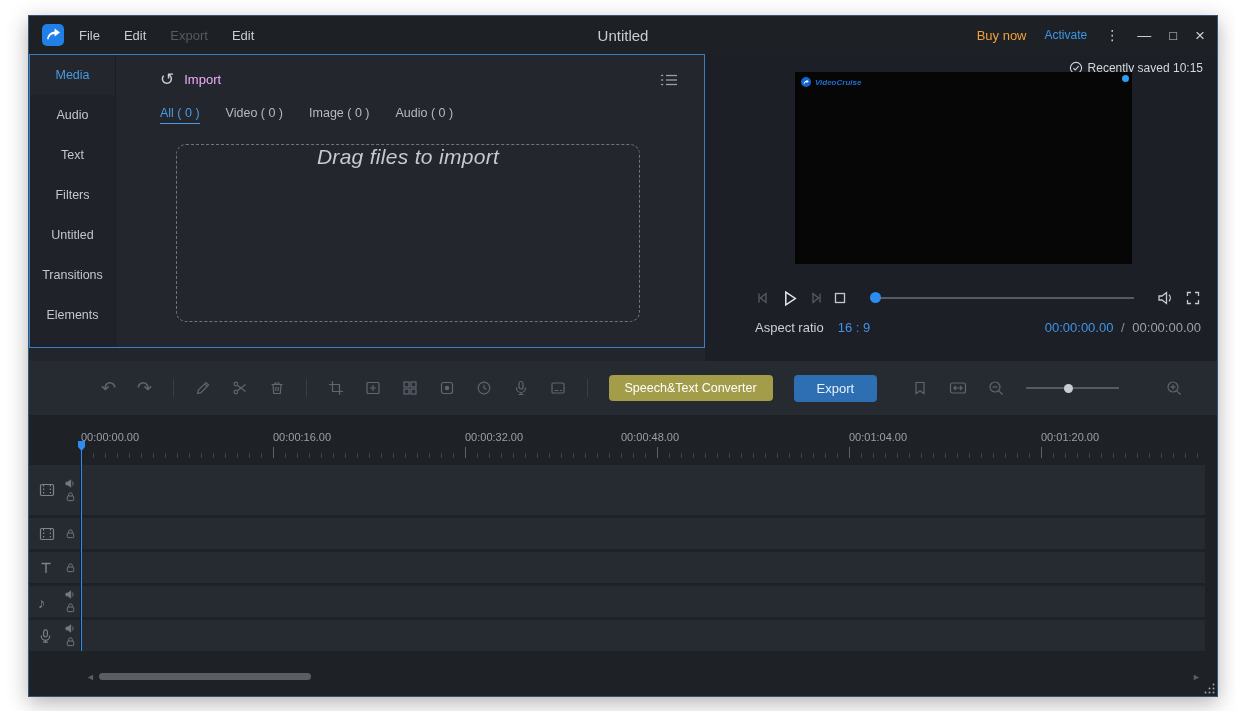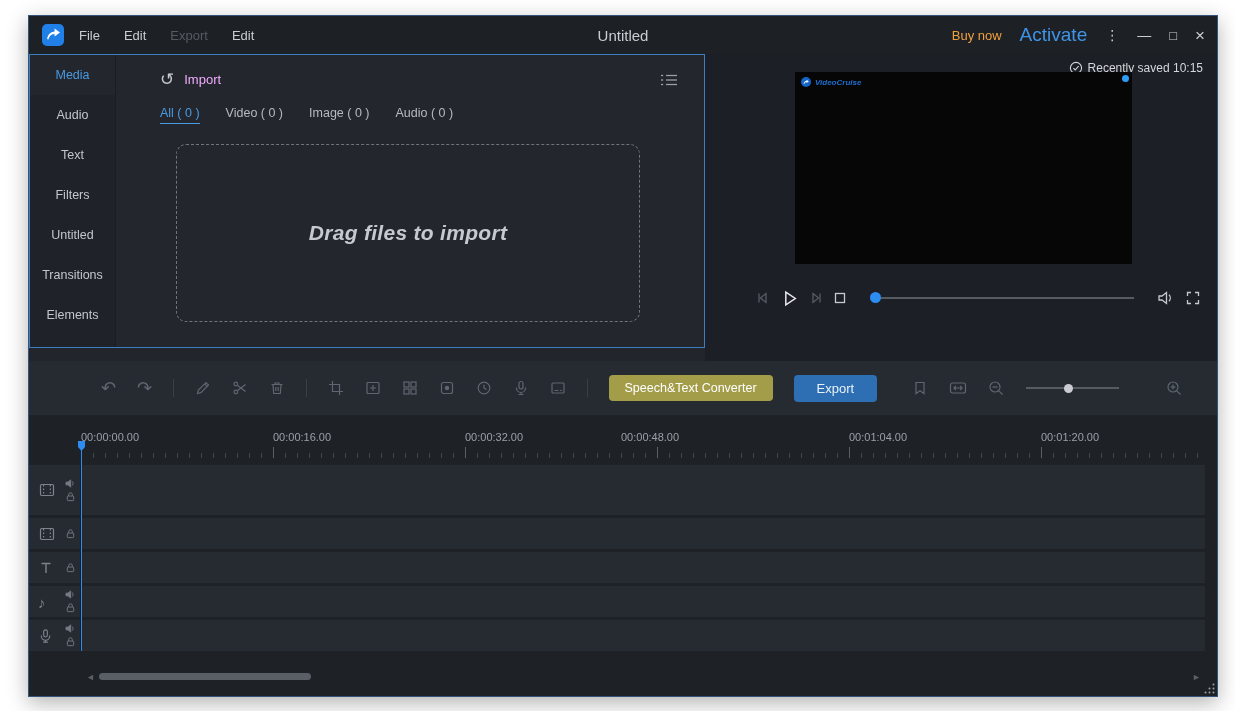--- a/index.html
+++ b/index.html
@@ -13,21 +13,21 @@
 
   
   .titlebar { height:38px; background:#1d2126; display:flex; align-items:center;
               padding:0 12px; position:relative; flex:0 0 auto; }
   .logo { width:24px; height:24px; margin-right:14px; }
   .menu-item { font-size:13px; color:#c9cdd3; margin-right:24px; cursor:default; }
   .menu-item.disabled { color:#565b62; }
   .win-title { position:absolute; left:50%; transform:translateX(-50%); font-size:15px; color:#c9cdd3; }
   .tb-right { margin-left:auto; display:flex; align-items:center; gap:18px; }
   .buy-now { color:#f0a03c; font-size:13px; }
-  .activate { color:#3f94e8; font-size:19px; }
+  .activate { color:#3f94e8; font-size:12px; }
   .tb-glyph { color:#c9cdd3; font-size:14px; line-height:1; }
   .tb-glyph.max { font-size:13px; }
   .tb-glyph.close { font-size:17px; }
 
   
   .top-section { height:307px; display:flex; flex:0 0 auto; }
   .media-section { width:676px; height:294px; border:1px solid #3c7ec0; display:flex; background:#23262c; }
   .tabs-col { width:86px; background:#1f2228; border-right:1px solid #1a1d22; }
   .side-tab { height:40px; display:flex; align-items:center; justify-content:center;
               font-size:12.5px; color:#c3c7cd; cursor:default; }
@@ -35,21 +35,21 @@
   .media-content { flex:1; padding:16px 26px 0 44px; }
   .media-head { display:flex; align-items:center; }
   .import-glyph { font-size:17px; color:#c9cdd3; margin-right:10px; line-height:1; }
   .import-label { font-size:13px; color:#f0abfc; }
   .listview { margin-left:auto; color:#9aa0a8; }
   .filter-tabs { display:flex; gap:26px; margin-top:18px; font-size:12.5px; }
   .ftab { color:#b6bac0; padding-bottom:3px; }
   .ftab.active { color:#4a9ae2; border-bottom:1px solid #4a9ae2; }
   .dropzone { margin-top:20px; margin-left:16px; width:464px; height:178px;
               border:1px dashed #70757d; border-radius:10px;
-              display:flex; align-items:center; justify-content:center;font-weight:bold; }
+              display:flex; align-items:flex-start; justify-content:center; }
   .dropzone-text { font-style:italic; font-size:21px; color:#c6cad0; letter-spacing:.3px; }
 
   
   .preview-section { flex:1; background:#1c1f25; position:relative; height:307px; }
   .saved-status { position:absolute; top:7px; right:14px; display:flex; align-items:center; gap:5px;
                   color:#d4d7db; font-size:12px; }
   .video-box { position:absolute; left:90px; top:18px; width:337px; height:192px; background:#060607; }
   .watermark { position:absolute; left:6px; top:5px; display:flex; align-items:center; gap:4px; }
   .watermark-text { font-size:8px; font-weight:bold; font-style:italic; color:#1f6fd0; }
   .corner-dot { position:absolute; right:3px; top:3px; width:7px; height:7px; border-radius:50%; background:#2d9cf4; }
@@ -233,20 +233,29 @@
             <path d="M2 6 H5 L9.5 2.5 V13.5 L5 10 H2 Z"></path>
             <path d="M12 4.8 A4.6 4.6 0 0 1 12 11.2"></path>
           </svg>
         </span>
         <span class="pc">
           <svg width="16" height="16" viewBox="0 0 16 16" stroke="currentColor" stroke-width="1.3" fill="none">
             <path d="M2.5 6 V2.5 H6 M10 2.5 H13.5 V6 M13.5 10 V13.5 H10 M6 13.5 H2.5 V10"></path>
           </svg>
         </span>
       </div>
+      <div class="aspect-row">
+        <span class="aspect-label">Aspect ratio</span>
+        <span class="aspect-value">16 : 9</span>
+        <span class="time-group">
+          <span class="time-cur">00:00:00.00</span>
+          <span class="time-sep">/</span>
+          <span class="time-total">00:00:00.00</span>
+        </span>
+      </div>
     </div>
   </div>
 
   <div class="toolbar">
     <span class="tb-icon">↶</span>
     <span class="tb-icon">↷</span>
     <span class="tdiv"></span>
     <span class="ic">
       <svg width="16" height="16" viewBox="0 0 16 16" stroke="currentColor" stroke-width="1.2" fill="none">
         <path d="M2.5 13.5 L3.4 10.1 L11 2.5 L13.5 5 L5.9 12.6 Z"></path>

